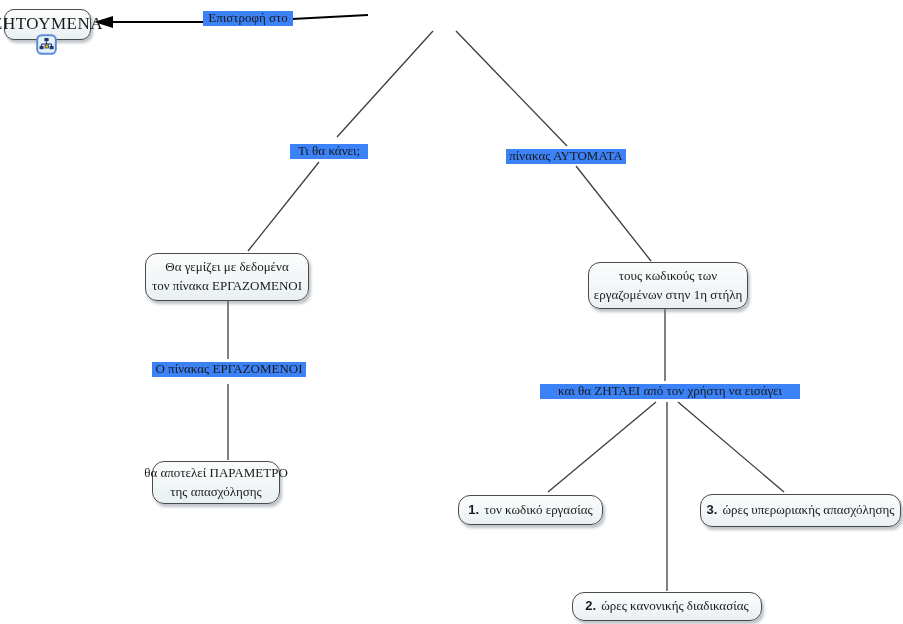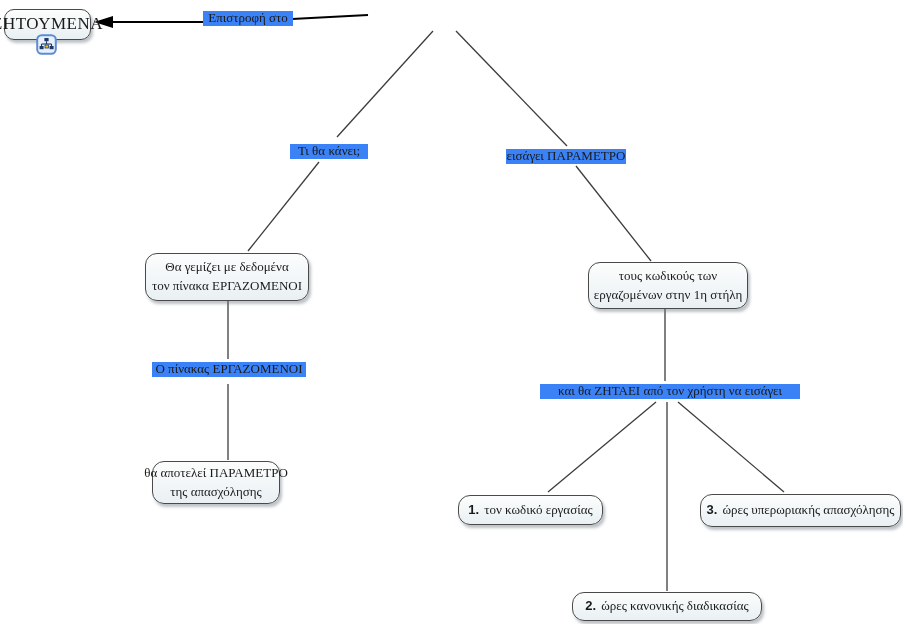--- a/index.html
+++ b/index.html
@@ -85,21 +85,21 @@
     <rect x="3.6" y="12" width="4" height="3.2" fill="#1f3864"></rect>
     <rect x="9" y="11" width="3.4" height="3" fill="#f0c419" stroke="#1f3864" stroke-width="0.8"></rect>
     <rect x="13.6" y="12" width="4" height="3.2" fill="#1f3864"></rect>
   </svg>
 
 
   <div class="linklabel" style="left:203px;top:11px;width:90px;">Επιστροφή στο</div>
 
   <div class="linklabel" style="left:290px;top:144px;width:78px;">Τι θα κάνει;</div>
 
-  <div class="linklabel" style="left:506px;top:149px;width:120px;">εισάγει ΠΑΡΑΜΕΤΡΟ</div>
+  <div class="linklabel" style="left:506px;top:149px;width:120px;">πίνακας ΑΥΤΟΜΑΤΑ</div>
 
   <div class="linklabel" style="left:152px;top:362px;width:154px;">Ο πίνακας ΕΡΓΑΖΟΜΕΝΟΙ</div>
 
   <div class="linklabel" style="left:540px;top:384px;width:260px;">και θα ΖΗΤΑΕΙ από τον χρήστη να εισάγει</div>
 
   <div class="node" style="left:145px;top:253px;width:164px;height:48px;justify-content:center;">
     <span class="ln">Θα γεμίζει με δεδομένα</span>
     <span class="ln">τον πίνακα ΕΡΓΑΖΟΜΕΝΟΙ</span>
   </div>
 

